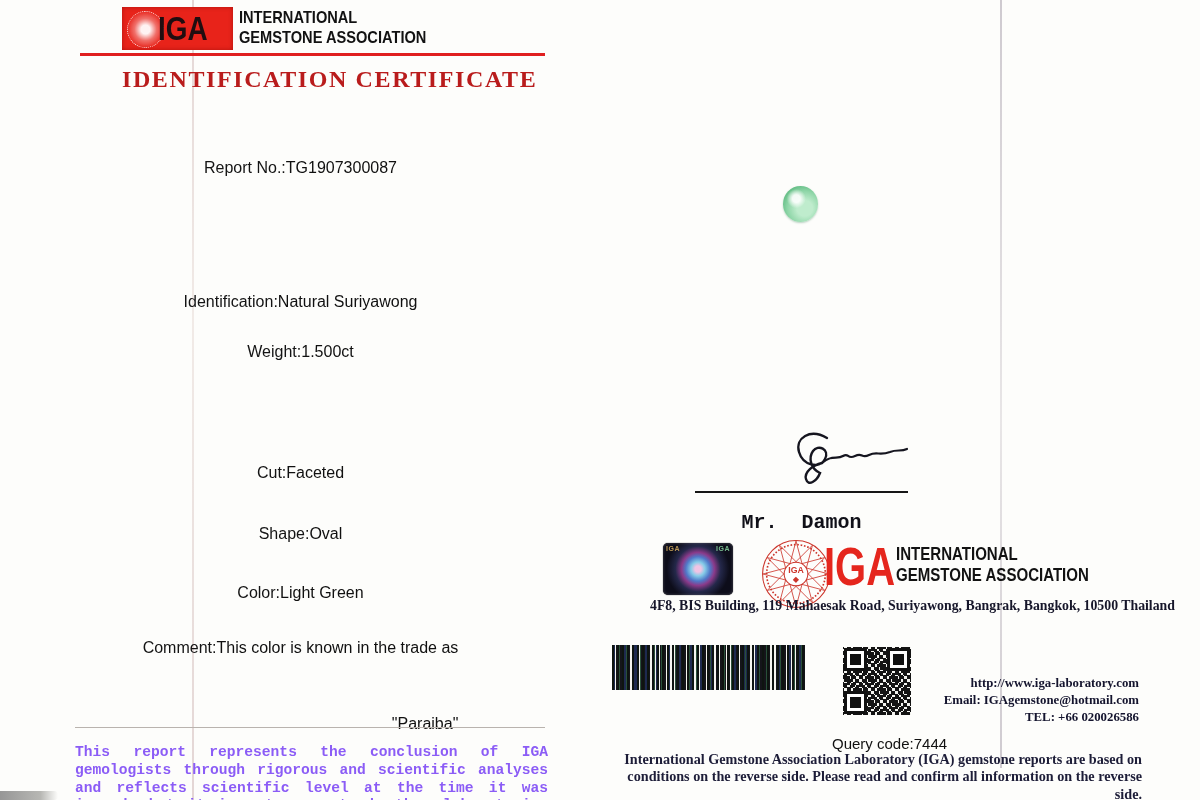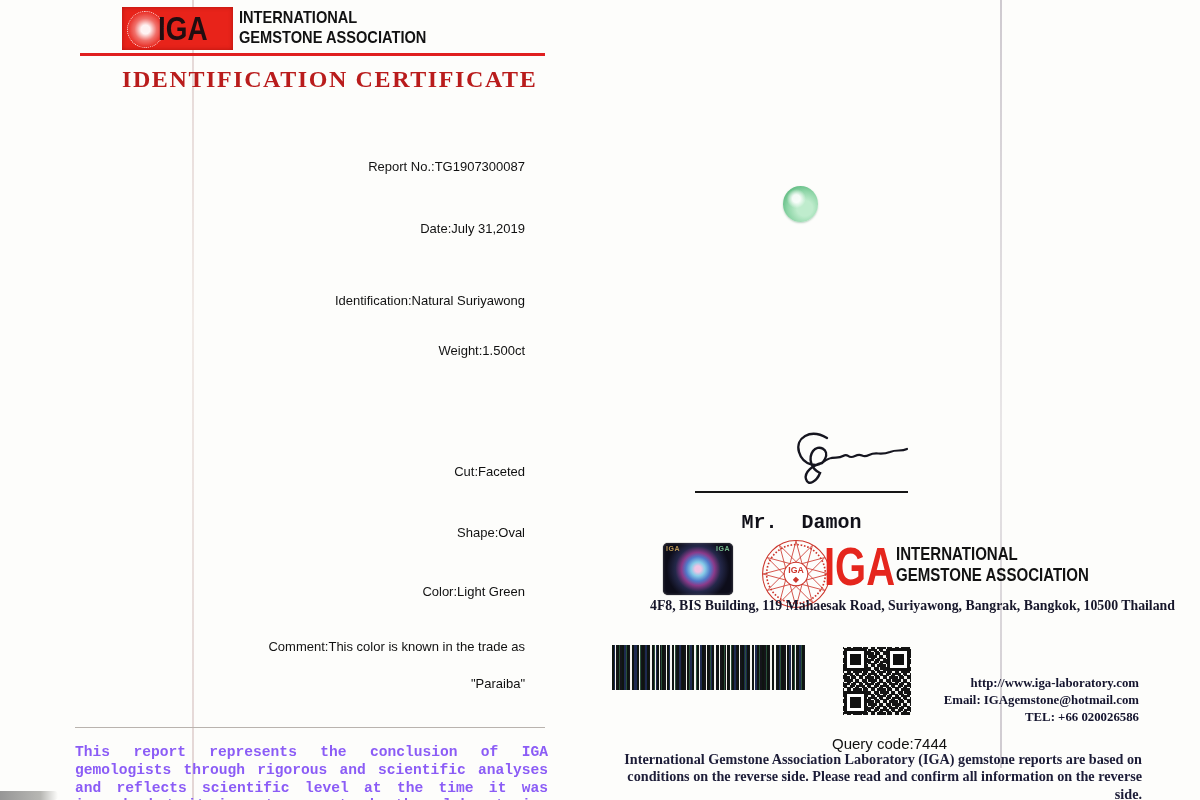--- a/index.html
+++ b/index.html
@@ -23,24 +23,24 @@
   .logo-iga-dark{position:absolute;left:36px;top:2px;font-size:34px;font-weight:800;color:#200d10;
     letter-spacing:0;transform:scaleX(.82);transform-origin:0 0;}
   .condensed{transform:scaleX(.86);transform-origin:0 0;}
   .org-line{font-weight:700;white-space:nowrap;color:#121212;}
   .hdr-line1{left:239px;top:8px;font-size:17px;}
   .hdr-line2{left:239px;top:28px;font-size:17px;}
   .red-rule{left:80px;top:53px;width:465px;height:3px;background:#e01f1f;}
   .cert-title{left:122px;top:66px;font-family:"Liberation Serif",serif;font-weight:700;font-size:24px;letter-spacing:1.6px;color:#b91c1c;white-space:nowrap;}
 
   
-  .field-row{left:88px;width:437px;display:flex;justify-content:flex-end;align-items:flex-start;font-size:13px;}
+  .field-row{left:82px;width:437px;display:flex;justify-content:center;align-items:flex-start;font-size:16px;}
   .field-label{white-space:nowrap;color:#141414;}
   .field-value{white-space:nowrap;text-align:right;color:#101010;}
-  .comment-values{display:flex;flex-direction:column;align-items:flex-end;text-align:right;}
+  .comment-values{display:flex;flex-direction:column;align-items:flex-end;text-align:right;gap:36px;}
   .comment-line2{margin-top:22px;}
 
   
   .disc-rule{left:75px;top:727px;width:470px;height:1px;background:#b9b3ae;}
   .disclaimer{left:75px;top:744px;width:473px;font-family:Liberation Mono, monospace;font-weight:700;
     font-size:14.6px;line-height:1.22;color:#8b5cf6;text-align:justify;}
 
   
   .gem{left:783px;top:186px;width:35px;height:36px;border-radius:50%;
     background:
@@ -106,24 +106,20 @@
   </div>
   <div class="abs org-line condensed hdr-line1">INTERNATIONAL</div>
   <div class="abs org-line condensed hdr-line2">GEMSTONE ASSOCIATION</div>
   <div class="abs red-rule"></div>
   <div class="abs cert-title">IDENTIFICATION CERTIFICATE</div>
 
   <div class="abs field-row" style="top:159px">
     <span class="field-label">Report No.:</span>
     <span class="field-value">TG1907300087</span>
   </div>
-  <div class="abs field-row" style="top:221px">
-    <span class="field-label">Date:</span>
-    <span class="field-value">July 31,2019</span>
-  </div>
   <div class="abs field-row" style="top:293px">
     <span class="field-label">Identification:</span>
     <span class="field-value">Natural Suriyawong</span>
   </div>
   <div class="abs field-row" style="top:343px">
     <span class="field-label">Weight:</span>
     <span class="field-value">1.500ct</span>
   </div>
   <div class="abs field-row" style="top:464px">
     <span class="field-label">Cut:</span>

